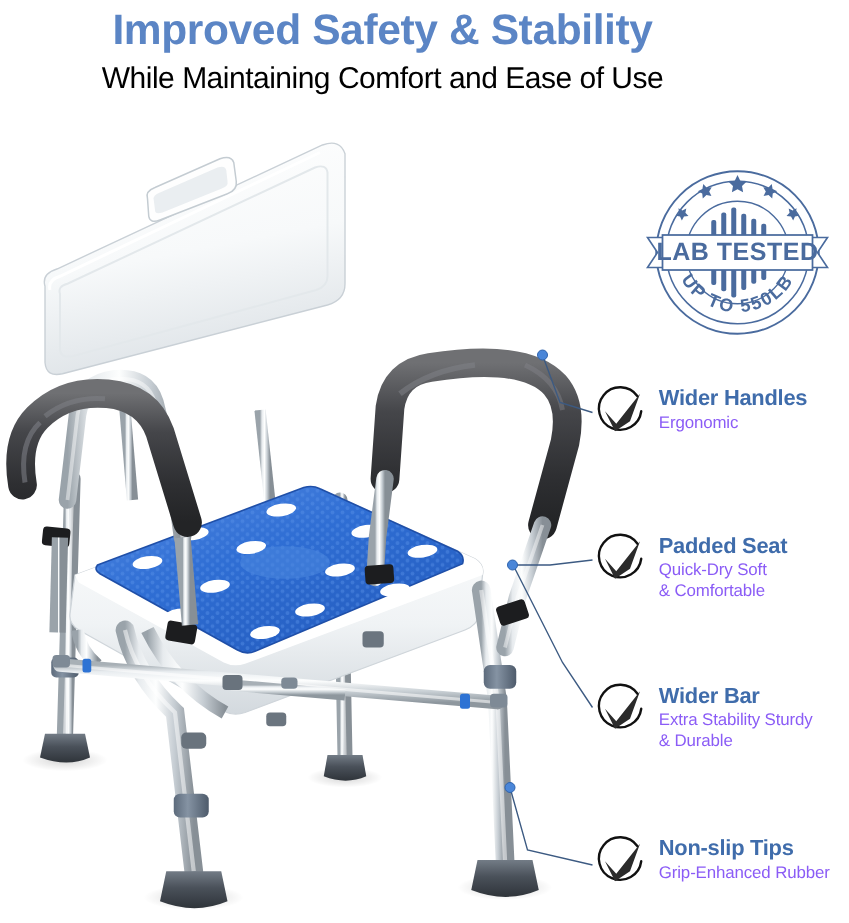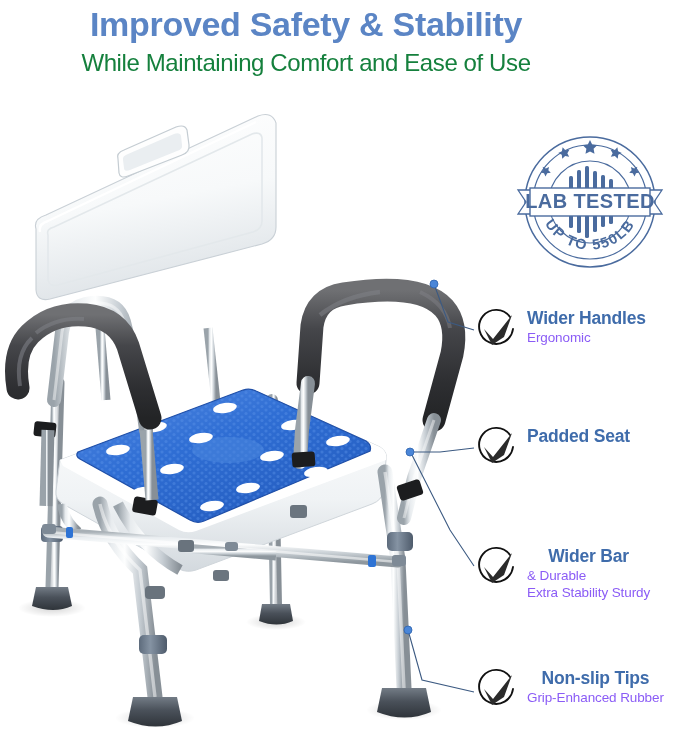--- a/index.html
+++ b/index.html
@@ -32,21 +32,21 @@
     letter-spacing: -0.3px;
     color: #5b85c5;
     line-height: 1.18;
     font-family: "Liberation Sans", sans-serif;
   }
   #subheadline {
     margin: 0;
     padding-top: 5px;
     font-size: 24px;
     font-weight: normal;
-    color: #15803d;
+    color: #000000;
     line-height: 1.2;
     letter-spacing: -0.4px;
     font-family: "Liberation Sans", sans-serif;
   }
 
   
   #product-stage {
     position: absolute;
     left: 0;
     top: 100px;
@@ -87,21 +87,20 @@
     margin-top: 1px;
   }
   .feature-text { padding-top: 2px; }
   .feature-title {
     font-size: 17.5px;
     font-weight: bold;
     color: #3f6cab;
     line-height: 1.16;
     letter-spacing: -0.2px;
     white-space: nowrap;
-    text-align: center;
   }
   .feature-sub {
     font-size: 13.5px;
     font-weight: normal;
     color: #8b5cf6;
     line-height: 1.24;
     padding-top: 2px;
     letter-spacing: -0.1px;
   }
   .feature-sub span { display: block; white-space: nowrap; }
@@ -380,33 +379,37 @@
   </div>
 </div>
 
 <div class="feature" id="feature-1">
   <svg class="feature-check" viewBox="0 0 44 44">
     <path d="M36 10 A17 17 0 1 0 39 22" fill="none" stroke="#111111" stroke-width="1.9" stroke-linecap="round"></path>
     <path d="M10 22 L19 32 L38 8 L30 30 L18 38 Z" fill="#2b2b2b"></path>
   </svg>
   <div class="feature-text">
     <div class="feature-title">Padded Seat</div>
+    <div class="feature-sub">
+      <span>Quick-Dry Soft</span>
+      <span>&amp; Comfortable</span>
+    </div>
   </div>
 </div>
 
 <div class="feature" id="feature-2">
   <svg class="feature-check" viewBox="0 0 44 44">
     <path d="M36 10 A17 17 0 1 0 39 22" fill="none" stroke="#111111" stroke-width="1.9" stroke-linecap="round"></path>
     <path d="M10 22 L19 32 L38 8 L30 30 L18 38 Z" fill="#2b2b2b"></path>
   </svg>
   <div class="feature-text">
     <div class="feature-title">Wider Bar</div>
     <div class="feature-sub">
+      <span>Extra Stability Sturdy</span>
       <span>&amp; Durable</span>
-      <span>Extra Stability Sturdy</span>
     </div>
   </div>
 </div>
 
 <div class="feature" id="feature-3">
   <svg class="feature-check" viewBox="0 0 44 44">
     <path d="M36 10 A17 17 0 1 0 39 22" fill="none" stroke="#111111" stroke-width="1.9" stroke-linecap="round"></path>
     <path d="M10 22 L19 32 L38 8 L30 30 L18 38 Z" fill="#2b2b2b"></path>
   </svg>
   <div class="feature-text">

